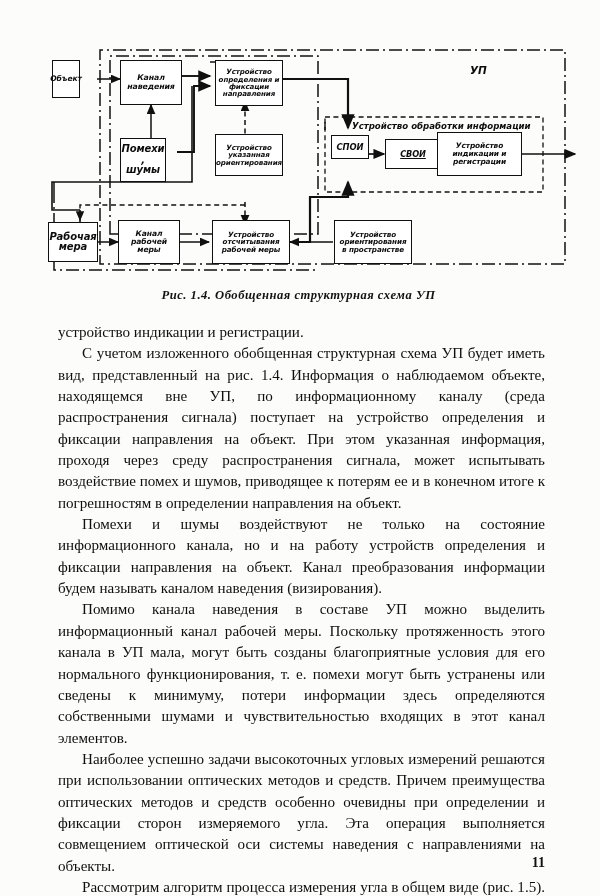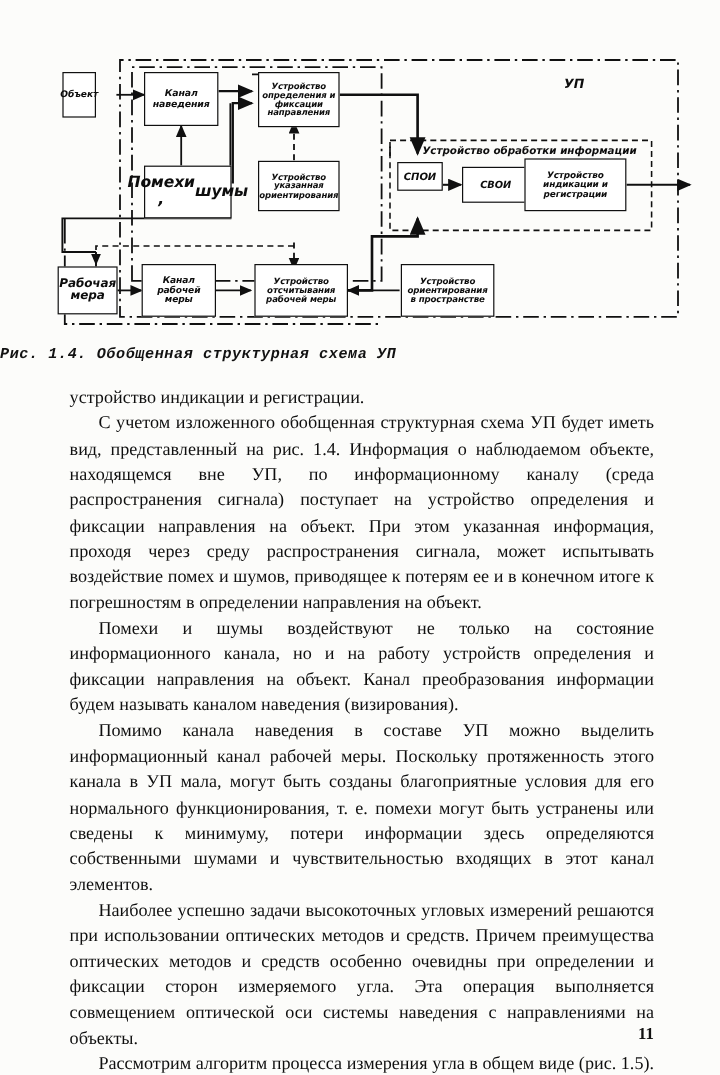--- a/index.html
+++ b/index.html
@@ -75,22 +75,22 @@
     width: 556px; height: 242px;
     overflow: visible;
   }
 
   
   #caption {
     position: absolute;
     left: 0;
     top: 288px;
     width: 597px;
-    text-align: left;
-    font-family: Liberation Mono, monospace;
+    text-align: center;
+    font-family: Liberation Serif, serif;
     font-style: italic;
     font-weight: 700;
     font-size: 12.6px;
     letter-spacing: 0.5px;
     color: #121212;
   }
 
   
   #body-text {
     position: absolute;
@@ -199,21 +199,21 @@
 
       <div class="dbox" style="left:30px; top:18px; width:28px; height:38px; font-size:7.6px;">
         <span>Объект</span>
       </div>
 
       <div class="dbox" style="left:98px; top:18px; width:62px; height:45px; font-size:7.8px; flex-direction:column;">
         <span>Канал</span>
         <span>наведения</span>
       </div>
 
-      <div class="dbox" style="left:98px; top:96px; width:73px; height:44px; font-size:13px; flex-direction:row;">
+      <div class="dbox" style="left:98px; top:96px; width:46px; height:44px; font-size:10px; flex-direction:column;">
         <span>Помехи ,</span>
         <span>шумы</span>
       </div>
 
       <div class="dbox" style="left:193px; top:18px; width:68px; height:46px; font-size:7.1px; flex-direction:column;">
         <span>Устройство</span>
         <span>определения и</span>
         <span>фиксации</span>
         <span>направления</span>
       </div>
@@ -221,21 +221,21 @@
       <div class="dbox" style="left:193px; top:92px; width:68px; height:42px; font-size:7.1px; flex-direction:column;">
         <span>Устройство</span>
         <span>указанная</span>
         <span>ориентирования</span>
       </div>
 
       <div class="dbox" style="left:309px; top:93px; width:38px; height:24px; font-size:8.4px;">
         <span>СПОИ</span>
       </div>
 
-      <div class="dbox" style="left:363px; top:97px; width:56px; height:30px; font-size:8.2px;">
+      <div class="dbox" style="left:363px; top:97px; width:56px; height:30px; font-size:8.2px;text-decoration:underline;">
         <span>СВОИ</span>
       </div>
 
       <div class="dbox" style="left:415px; top:90px; width:85px; height:44px; font-size:7.4px; flex-direction:column;">
         <span>Устройство</span>
         <span>индикации и</span>
         <span>регистрации</span>
       </div>
 
       <div class="dbox" style="left:26px; top:180px; width:50px; height:40px; font-size:10px; flex-direction:column;">

